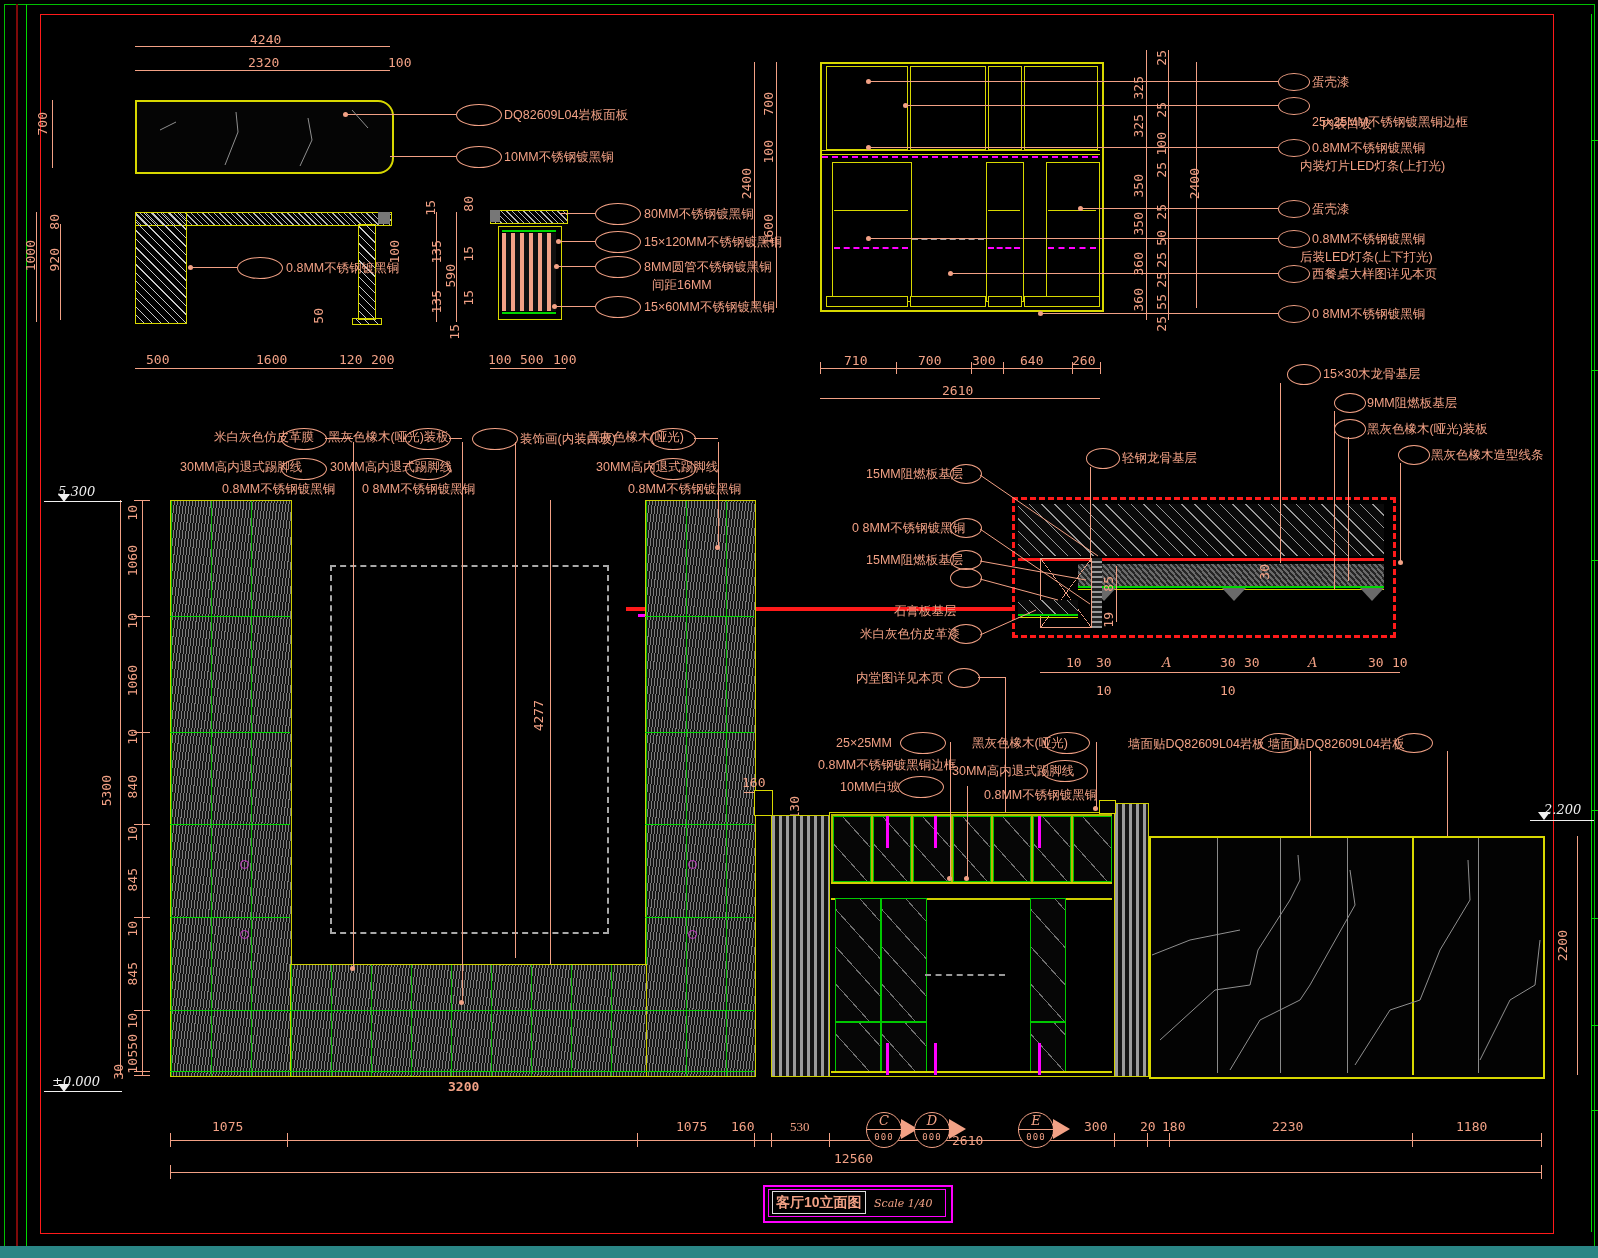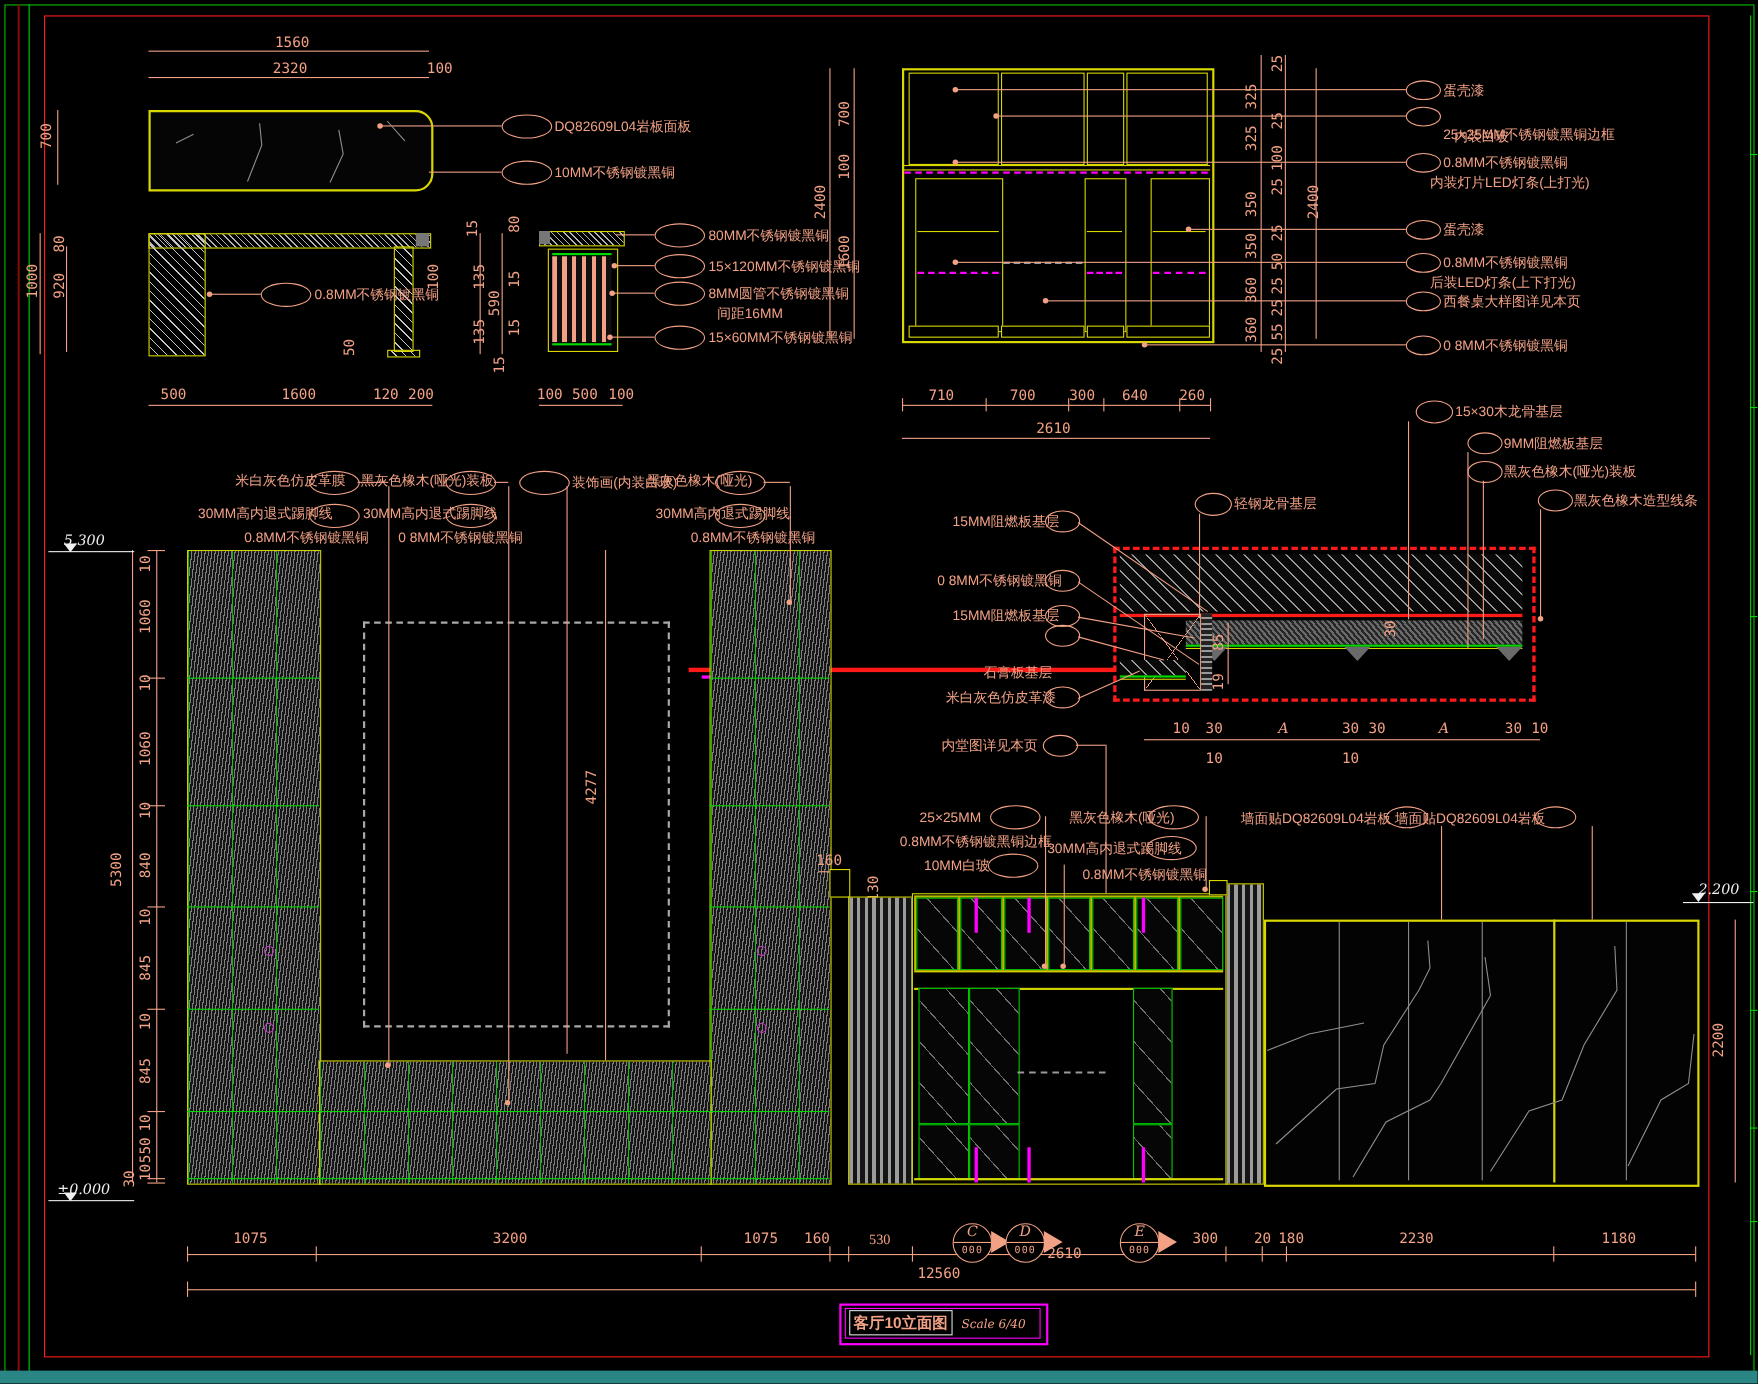--- a/index.html
+++ b/index.html
@@ -56,21 +56,21 @@
   <div class="a lg" style="left:1591px;top:140px;width:7px;height:1px;"></div>
   <div class="a lg" style="left:1591px;top:370px;width:7px;height:1px;"></div>
   <div class="a lg" style="left:1591px;top:560px;width:7px;height:1px;"></div>
   <div class="a lg" style="left:1591px;top:810px;width:7px;height:1px;"></div>
   <div class="a lg" style="left:1591px;top:918px;width:7px;height:1px;"></div>
   <div class="a lg" style="left:1591px;top:1025px;width:7px;height:1px;"></div>
   <div class="a lg" style="left:1591px;top:1110px;width:7px;height:1px;"></div>
   <div class="a" style="left:0;top:1246px;width:1598px;height:12px;background:#2a8585;"></div>
 
   <div class="a lh" style="left:135px;top:46px;width:255px;"></div>
-  <span class="a t" style="left:250px;top:33px;">1560</span>
+  <span class="a t" style="left:250px;top:33px;">4240</span>
   <div class="a lh" style="left:135px;top:70px;width:255px;"></div>
   <span class="a t" style="left:248px;top:56px;">2320</span>
   <span class="a t" style="left:388px;top:56px;">100</span>
   <span class="a t rot" style="left:36px;top:112px;">700</span>
   <div class="a lv" style="left:52px;top:100px;height:68px;"></div>
   <div class="a" style="left:135px;top:100px;width:255px;height:70px;border:2px solid #d8d800;border-radius:0 16px 16px 0;background:#050505;"></div>
   <div class="a dot" style="left:343px;top:112px;"></div>
   <div class="a lh" style="left:347px;top:114px;width:109px;"></div>
   <div class="a ell" style="left:456px;top:104px;width:44px;height:20px;"></div>
   <span class="a tc" style="left:504px;top:108px;">DQ82609L04岩板面板</span>
@@ -456,21 +456,21 @@
   <div class="a" style="left:1347px;top:838px;width:1px;height:235px;background:#8a8a8a;"></div>
   <div class="a ly" style="left:1412px;top:836px;width:2px;height:239px;"></div>
   <div class="a" style="left:1478px;top:838px;width:1px;height:235px;background:#8a8a8a;"></div>
   <span class="a lvl" style="left:1544px;top:802px;">2.200</span>
   <div class="a lw" style="left:1530px;top:820px;width:64px;height:1px;"></div>
   <div class="a wtri" style="left:1538px;top:812px;"></div>
   <div class="a lv" style="left:1577px;top:836px;height:239px;"></div>
   <span class="a t rot" style="left:1556px;top:930px;">2200</span>
 
   <span class="a t" style="left:212px;top:1120px;">1075</span>
-  <span class="a t" style="left:448px;top:1120px;">3200</span>
+  <span class="a t" style="left:448px;top:1080px;font-weight:bold;">3200</span>
   <span class="a t" style="left:676px;top:1120px;">1075</span>
   <span class="a t" style="left:731px;top:1120px;">160</span>
   <span class="a t" style="left:790px;top:1120px;font-family:Liberation Serif, serif;">530</span>
   <span class="a t" style="left:952px;top:1134px;">2610</span>
   <span class="a t" style="left:1084px;top:1120px;">300</span>
   <span class="a t" style="left:1140px;top:1120px;">20</span>
   <span class="a t" style="left:1162px;top:1120px;">180</span>
   <span class="a t" style="left:1272px;top:1120px;">2230</span>
   <span class="a t" style="left:1456px;top:1120px;">1180</span>
   <div class="a lh" style="left:170px;top:1140px;width:1371px;"></div>
@@ -503,21 +503,21 @@
   <div class="a bub" style="left:1018px;top:1112px;">
       <span class="bl">E</span>
       <span class="bn">000</span>
     </div>
   <div class="a bubtri" style="left:1053px;top:1119px;"></div>
 
   <div class="a" style="left:763px;top:1185px;width:186px;height:34px;border:2px solid #ff00ff;"></div>
   <div class="a" style="left:768px;top:1189px;width:176px;height:26px;border:1px solid #ff00ff;"></div>
   <div class="a" style="left:772px;top:1191px;width:92px;height:21px;border:1px solid #ddd;"></div>
   <span class="a" style="left:776px;top:1194px;color:#f2a185;font-weight:bold;font-size:14px;white-space:nowrap;">客厅10立面图</span>
-  <span class="a" style="left:874px;top:1197px;color:#f2a185;font:italic 11px 'DejaVu Serif',serif;white-space:nowrap;">Scale 6/40</span>
+  <span class="a" style="left:874px;top:1197px;color:#f2a185;font:italic 11px 'DejaVu Serif',serif;white-space:nowrap;">Scale 1/40</span>
 
   <svg class="a" width="1598" height="1258" viewBox="0 0 1598 1258" style="left:0;top:0;pointer-events:none;">
     <g stroke="#8f8f8f" fill="none" stroke-width="1">
       <path d="M225,165 L238,132 L236,112"></path>
       <path d="M300,166 L312,140 L308,118"></path>
       <path d="M352,110 L368,128"></path>
       <path d="M160,130 L176,122"></path>
       <path d="M1160,1040 L1215,990 L1250,985 L1258,950 L1290,900 L1300,880 L1298,855"></path>
       <path d="M1230,1070 L1260,1020 L1300,1000 L1310,985 L1355,905 L1350,870"></path>
       <path d="M1355,1065 L1390,1010 L1420,1000 L1440,950 L1470,900 L1468,860"></path>

